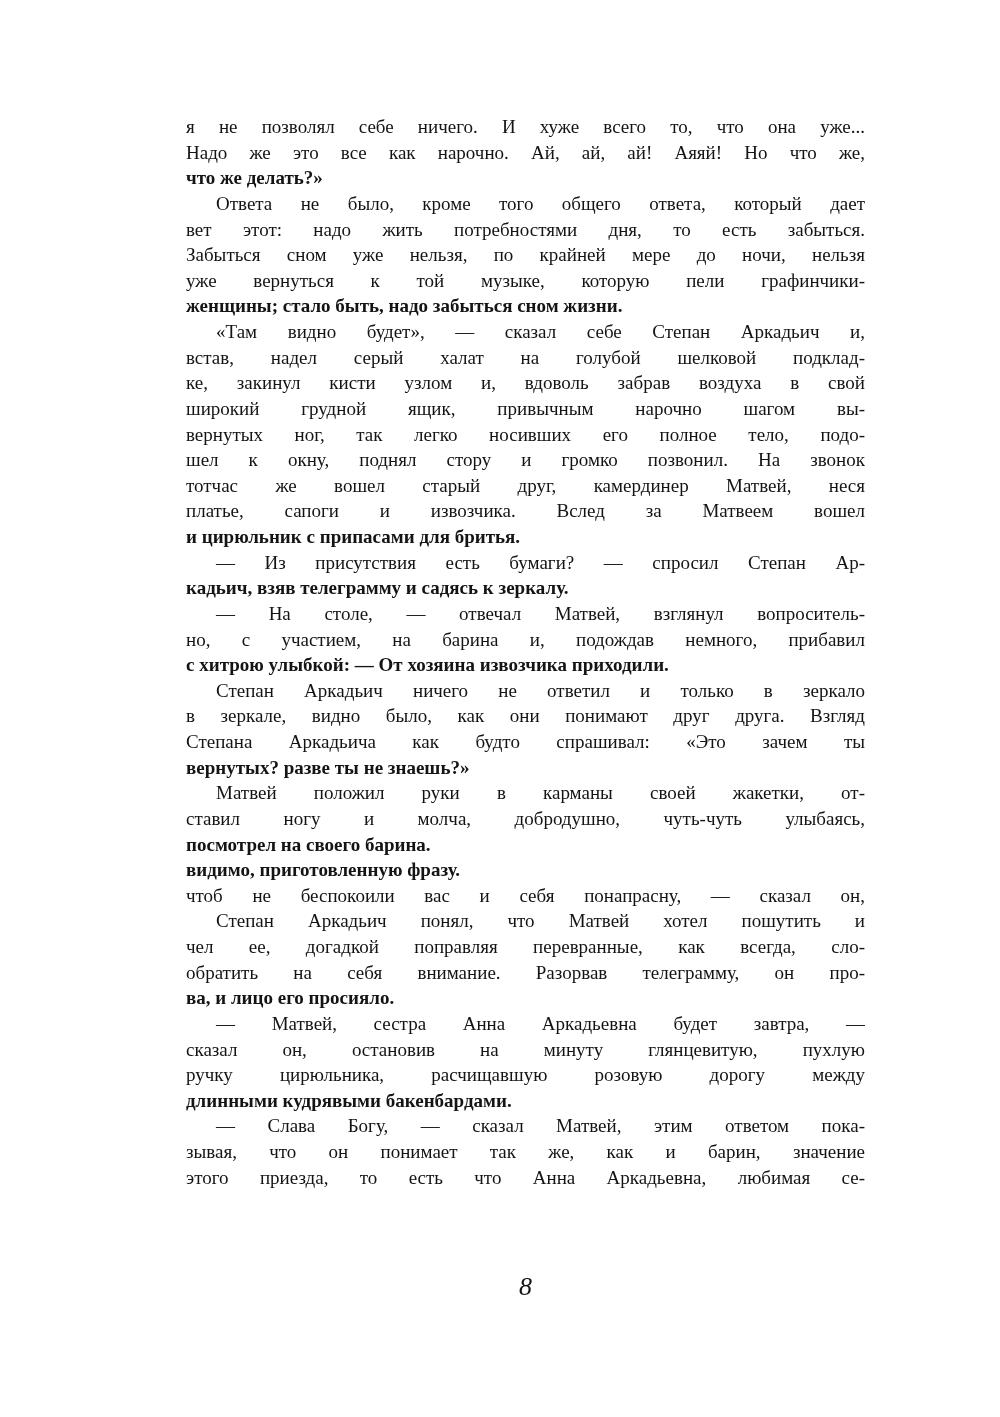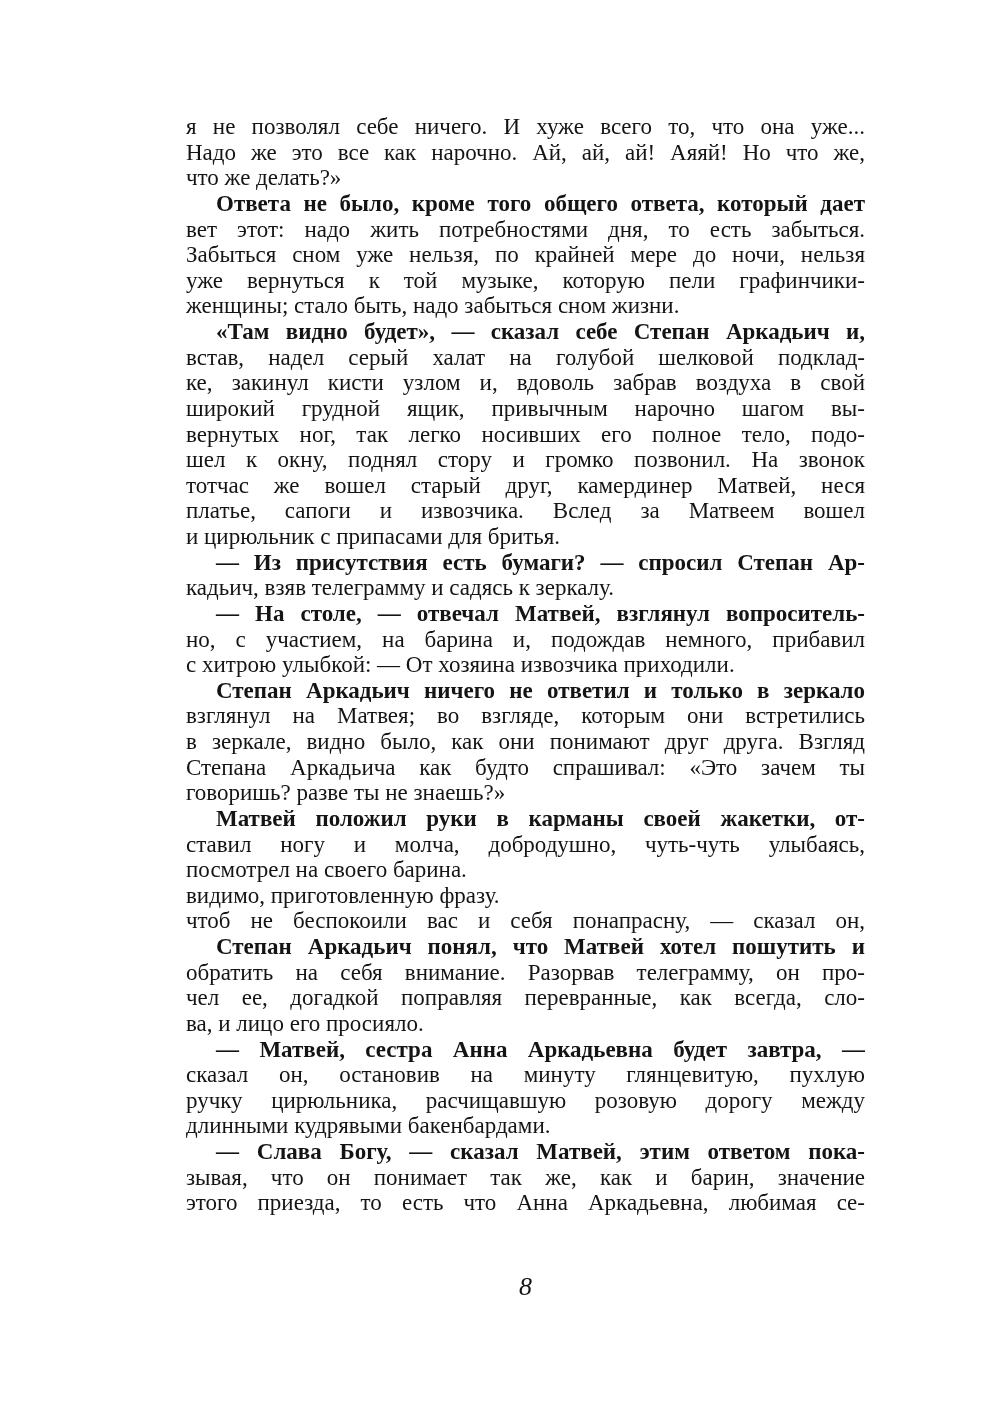--- a/index.html
+++ b/index.html
@@ -14,40 +14,40 @@
     background: #ffffff;
     overflow: hidden;
     font-family: "Liberation Serif", "DejaVu Serif", serif;
     color: #141414;
   }
   .text-block {
     position: absolute;
     left: 186px;
     top: 114px;
     width: 679px;
-    font-size: 23px;
+    font-size: 19px;
     line-height: 25.62px;
     -webkit-font-smoothing: antialiased;
   }
   .para {
     margin: 0;
     padding: 0;
   }
   .line {
     text-align: justify;
     text-align-last: justify;
     white-space: normal;
     overflow: hidden;
   }
   .para.end-left .line.last {
     text-align-last: left;
+    font-weight: bold;
   }
   .para.indent .line.first {
     padding-left: 30px;
-    font-weight: bold;
   }
   .page-number {
     position: absolute;
     left: 186px;
     top: 1272px;
     width: 679px;
     text-align: center;
     font-size: 26px;
     font-style: italic;
     color: #141414;
@@ -85,38 +85,37 @@
         <div class="line first">— Из присутствия есть бумаги? — спросил Степан Ар-</div>
         <div class="line last">кадьич, взяв телеграмму и садясь к зеркалу.</div>
       </div>
       <div class="para indent end-left">
         <div class="line first">— На столе, — отвечал Матвей, взглянул вопроситель-</div>
         <div class="line">но, с участием, на барина и, подождав немного, прибавил</div>
         <div class="line last">с хитрою улыбкой: — От хозяина извозчика приходили.</div>
       </div>
       <div class="para indent end-left">
         <div class="line first">Степан Аркадьич ничего не ответил и только в зеркало</div>
-        <div class="line">взглянул на Матвея; во взгляде, которым они встретились</div>
         <div class="line">в зеркале, видно было, как они понимают друг друга. Взгляд</div>
         <div class="line">Степана Аркадьича как будто спрашивал: «Это зачем ты</div>
-        <div class="line last">говоришь? разве ты не знаешь?»</div>
+        <div class="line last">вернутых? разве ты не знаешь?»</div>
       </div>
       <div class="para indent end-left">
         <div class="line first">Матвей положил руки в карманы своей жакетки, от-</div>
         <div class="line">ставил ногу и молча, добродушно, чуть-чуть улыбаясь,</div>
         <div class="line last">посмотрел на своего барина.</div>
       </div>
       <div class="para indent end-left">
         <div class="line last">видимо, приготовленную фразу.</div>
         <div class="line">чтоб не беспокоили вас и себя понапрасну, — сказал он,</div>
       </div>
       <div class="para indent end-left">
         <div class="line first">Степан Аркадьич понял, что Матвей хотел пошутить и</div>
+        <div class="line">чел ее, догадкой поправляя перевранные, как всегда, сло-</div>
         <div class="line">обратить на себя внимание. Разорвав телеграмму, он про-</div>
-        <div class="line">чел ее, догадкой поправляя перевранные, как всегда, сло-</div>
         <div class="line last">ва, и лицо его просияло.</div>
       </div>
       <div class="para indent end-left">
         <div class="line first">— Матвей, сестра Анна Аркадьевна будет завтра, —</div>
         <div class="line">сказал он, остановив на минуту глянцевитую, пухлую</div>
         <div class="line">ручку цирюльника, расчищавшую розовую дорогу между</div>
         <div class="line last">длинными кудрявыми бакенбардами.</div>
       </div>
       <div class="para indent">
         <div class="line first">— Слава Богу, — сказал Матвей, этим ответом пока-</div>

